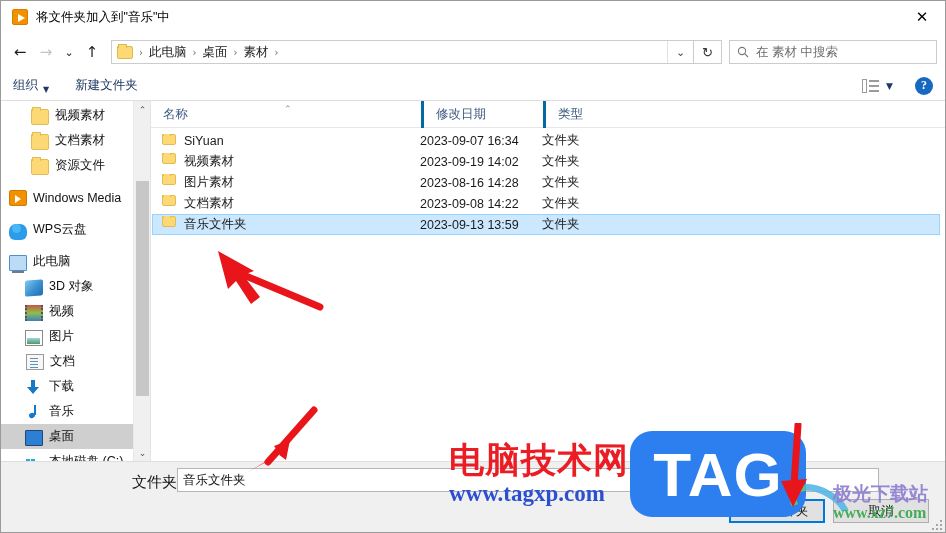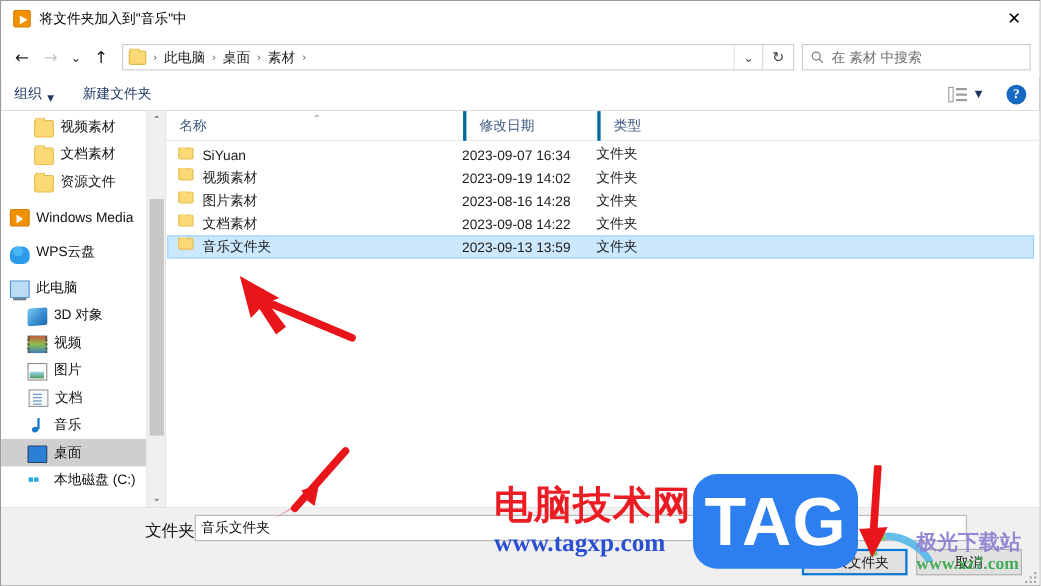--- a/index.html
+++ b/index.html
@@ -507,21 +507,21 @@
     font-size: 23px;
     color: #2b4fd0;
     font-family: "Liberation Serif", serif;
     font-weight: bold;
     line-height: 26px;
     margin-top: 2px;
   }
   .wm-tagbadge {
     position: absolute;
     left: 629px; top: 430px;
-    width: 150px; height: 86px;
+    width: 176px; height: 86px;
     background: #2d7ff0;
     border-radius: 22px;
     color: #ffffff;
     font-size: 62px;
     font-weight: bold;
     font-family: "Liberation Sans", sans-serif;
     display: flex; align-items: center; justify-content: center;
     letter-spacing: 1px;
   }
   .wm-jg {
@@ -668,20 +668,24 @@
         </div>
         <div class="nav-row indent2">
           <span class="ic ic-pic"></span>
           <span class="lbl">图片</span>
         </div>
         <div class="nav-row indent2">
           <span class="ic ic-doc"></span>
           <span class="lbl">文档</span>
         </div>
         <div class="nav-row indent2">
+          <span class="ic ic-dl"></span>
+          <span class="lbl">下载</span>
+        </div>
+        <div class="nav-row indent2">
           <span class="ic ic-music"></span>
           <span class="lbl">音乐</span>
         </div>
         <div class="nav-row indent2 sel">
           <span class="ic ic-desk"></span>
           <span class="lbl">桌面</span>
         </div>
         <div class="nav-row indent2">
           <span class="ic ic-disk"></span>
           <span class="lbl">本地磁盘 (C:)</span>

